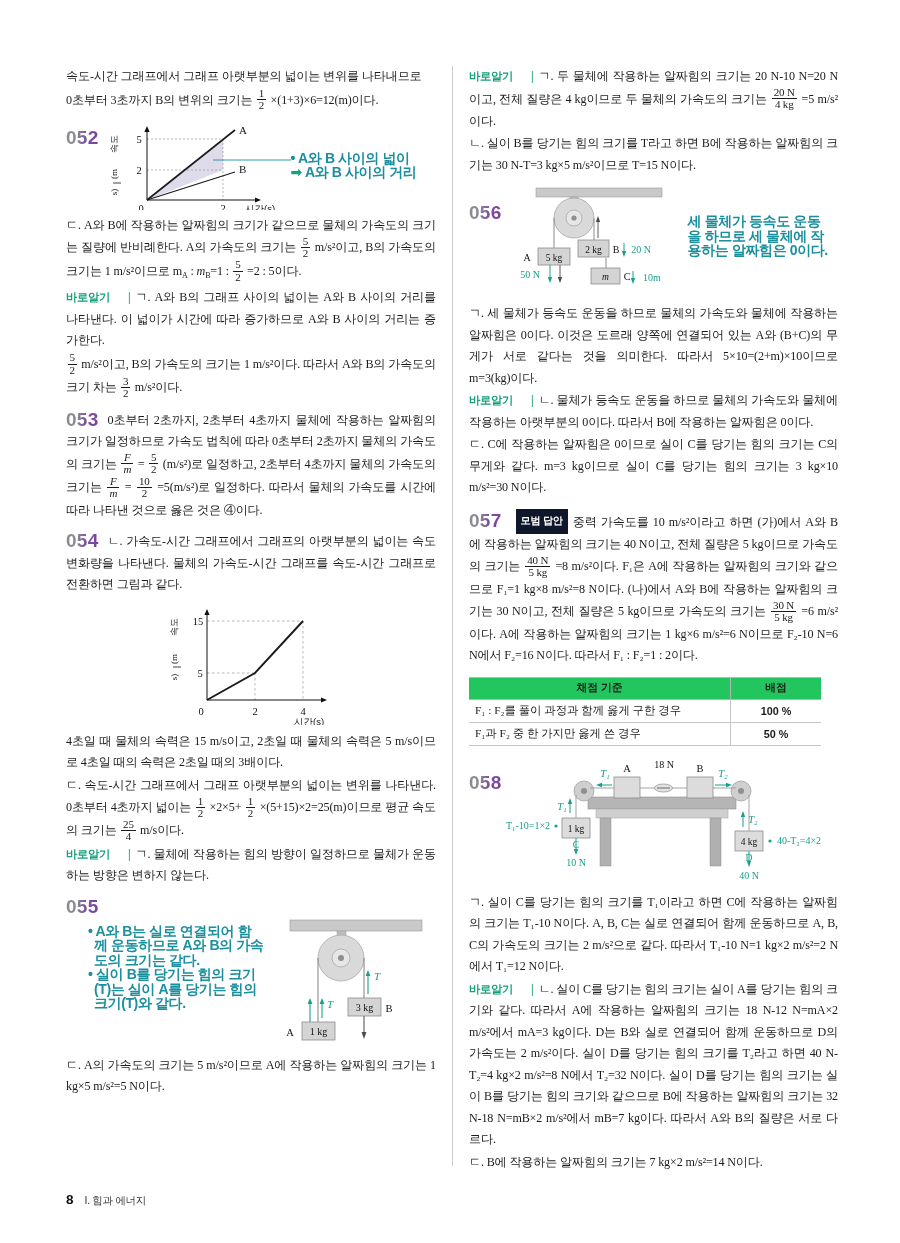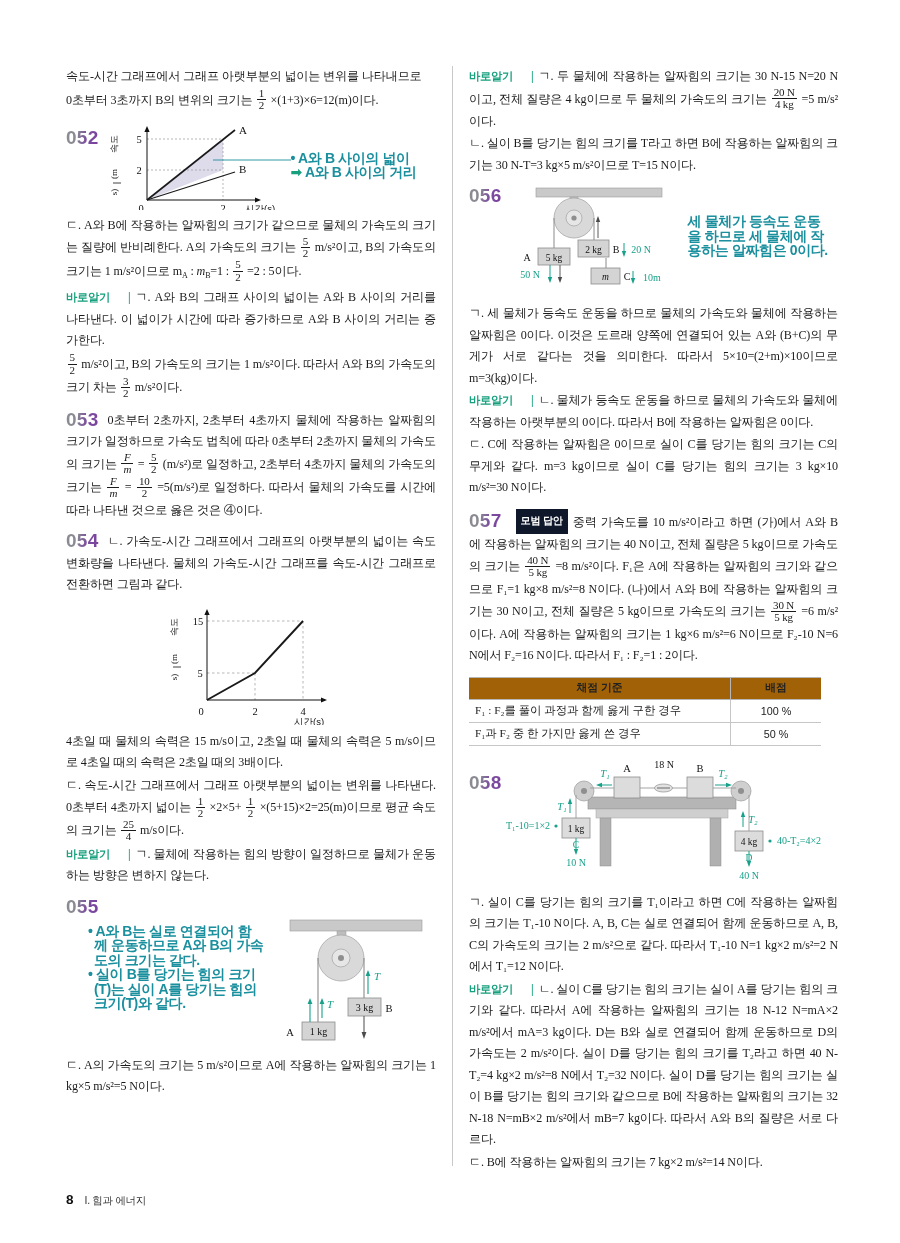--- a/index.html
+++ b/index.html
@@ -73,30 +73,30 @@
     font-family:"Liberation Sans","DejaVu Sans",sans-serif;
     font-size:14px;color:#1a8f9e;font-weight:bold;letter-spacing:-0.4px;line-height:14.5px;
   }
 
   
   table.score{
     border-collapse:collapse;width:352px;margin:10px 0 0 0;
     font-family:"Liberation Sans","DejaVu Sans",sans-serif;font-size:10.8px;
   }
   table.score th{
-    background:#a16207;border:1px solid #b6b6b6;border-left:none;border-right:none;
+    background:#22c55e;border:1px solid #b6b6b6;border-left:none;border-right:none;
     font-weight:bold;padding:3.5px 4px;color:#222;
   }
   table.score th.c2{border-left:1px solid #b6b6b6;width:82px;}
   table.score td{
     border-bottom:1px solid #c6c6c6;padding:3.5px 6px;color:#1a1a1a;
     font-family:"Liberation Serif","DejaVu Serif",serif;font-size:11.4px;
   }
   table.score td.c2{border-left:1px solid #c6c6c6;text-align:center;
-    font-family:"Liberation Sans","DejaVu Sans",sans-serif;font-size:10.8px;}
+    font-family:"Liberation Sans","DejaVu Sans",sans-serif;font-size:10.8px;font-weight:bold;}
 
   
   .footer{position:absolute;left:66px;top:1190px;
      font-family:"Liberation Sans","DejaVu Sans",sans-serif;}
   .footer .pg{font-weight:bold;font-size:13.5px;color:#111;margin-right:11px;}
   .footer .ch{font-size:10.5px;color:#333;letter-spacing:-0.3px;}
 </style>
 </head>
 <body>
 
@@ -293,30 +293,30 @@
       </div>
 
       <div class="sp-s"></div>
       <p class="t">ㄷ. A의 가속도의 크기는 5 m/s²이므로 A에 작용하는 알짜힘의 크기는 1 kg×5 m/s²=5 N이다.</p>
     </div>
   </div>
 
   <div class="col right">
 
     <p class="t">
-      <span class="baro">바로알기</span><span class="bar">|</span><span>ㄱ. 두 물체에 작용하는 알짜힘의 크기는 30 N-15 N=20 N이고, 전체 질량은 4 kg이므로 두 물체의 가속도의 크기는</span>
+      <span class="baro">바로알기</span><span class="bar">|</span><span>ㄱ. 두 물체에 작용하는 알짜힘의 크기는 20 N-10 N=20 N이고, 전체 질량은 4 kg이므로 두 물체의 가속도의 크기는</span>
       <span class="frac"><span class="n">20 N</span><span class="d">4 kg</span></span>
       <span>=5 m/s²이다.</span>
     </p>
     <p class="t">ㄴ. 실이 B를 당기는 힘의 크기를 T라고 하면 B에 작용하는 알짜힘의 크기는 30 N-T=3 kg×5 m/s²이므로 T=15 N이다.</p>
 
     <div class="sp"></div>
     <div class="qblock">
       <div style="display:flex;align-items:flex-start;">
-        <div class="qnum" style="margin-top:0;">056</div>
+        <div class="qnum" style="margin-top:17px;">056</div>
         <div style="position:relative;margin-left:4px;">
           <svg width="190" height="108" viewBox="0 0 190 108">
             <rect x="30" y="2" width="126" height="9" fill="#c9c9c9" stroke="#9a9a9a" stroke-width="0.6"></rect>
             <rect x="64" y="11" width="8" height="10" fill="#bdbdbd" stroke="#9a9a9a" stroke-width="0.5"></rect>
             <circle cx="68" cy="32" r="20" fill="#d9d9d9" stroke="#a9a9a9" stroke-width="0.8"></circle>
             <circle cx="68" cy="32" r="8" fill="#e6e6e6" stroke="#a0a0a0" stroke-width="0.7"></circle>
             <circle cx="68" cy="32" r="2.6" fill="#8f8f8f"></circle>
 
             <line x1="48" y1="32" x2="48" y2="62" stroke="#8a8a8a" stroke-width="1"></line>
             <line x1="88" y1="32" x2="88" y2="54" stroke="#8a8a8a" stroke-width="1"></line>

